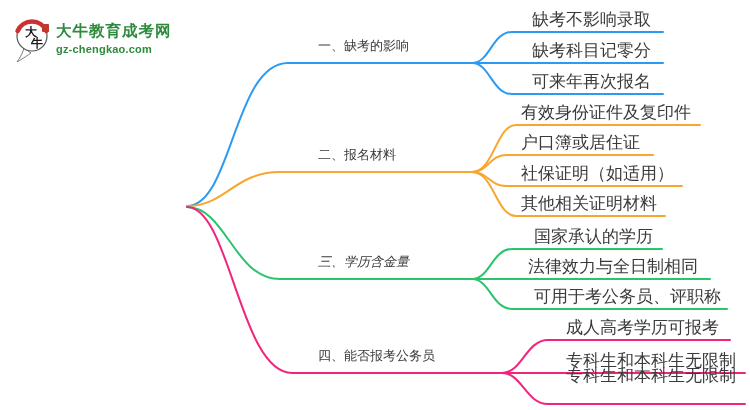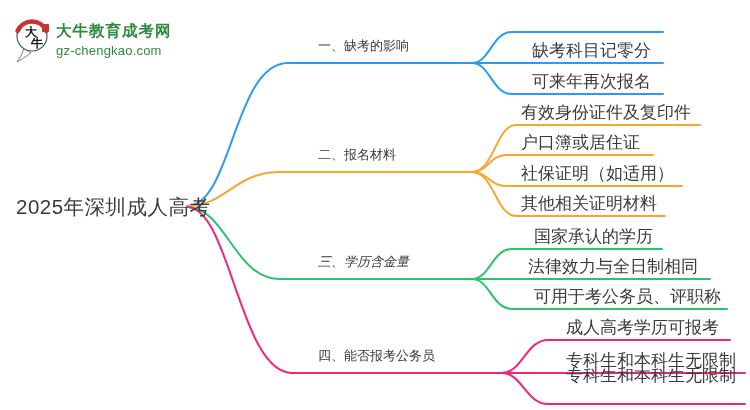--- a/index.html
+++ b/index.html
@@ -8,21 +8,21 @@
     background:#ffffff;
     font-family:"Liberation Sans","DejaVu Sans",sans-serif;
   }
   #stage{position:absolute;inset:0;width:750px;height:410px;}
   svg.lines{position:absolute;left:0;top:0;}
   .txt{position:absolute;white-space:nowrap;color:#3a3a3a;}
   .root-label{font-size:20.5px;letter-spacing:0.5px;}
   .branch-label{font-size:13px;}
   .child-label{font-size:17px;}
   .brand-name{font-size:15.5px;font-weight:700;letter-spacing:1px;}
-  .brand-domain{font-size:13px;font-weight:400;letter-spacing:0.2px;}
+  .brand-domain{font-size:11px;font-weight:700;letter-spacing:0.2px;}
   .badge-zi{font-weight:700;}
 </style>
 </head>
 <body>
 
 <div id="stage">
 
   <svg class="lines" width="750" height="410" viewBox="0 0 750 410" fill="none" stroke-width="2" stroke-linecap="round">
 
     <g>
@@ -61,27 +61,27 @@
       <circle cx="24" cy="26" r="15" fill="#ffffff" stroke="#555" stroke-width="1.2"></circle>
       <path d="M9.6,21 A15.7,15.7 0 0 1 38.4,21" fill="none" stroke="#cd3030" stroke-width="4.6" stroke-linecap="round"></path>
       <rect x="34" y="14" width="7" height="8" rx="1" fill="#c0392b"></rect>
       <text x="17" y="26" font-size="12" class="badge-zi" fill="#1a1a1a">大</text>
       <text x="23" y="37" font-size="12" class="badge-zi" fill="#1a1a1a">牛</text>
     </svg>
     <div class="txt brand-name" style="left:56px;top:21px;color:#2e8b3e;">大牛教育成考网</div>
     <div class="txt brand-domain" style="left:56px;top:43px;color:#2e8b3e;">gz-chengkao.com</div>
   </div>
 
-  <div class="txt root-label" style="left:16px;top:193px;">2025年深圳成人高考</div>
 
   <div class="txt branch-label" style="left:318px;top:37px;">一、缺考的影响</div>
   <div class="txt branch-label" style="left:318px;top:146px;">二、报名材料</div>
   <div class="txt branch-label" style="left:318px;top:253px;font-style:italic;">三、学历含金量</div>
   <div class="txt branch-label" style="left:318px;top:347px;">四、能否报考公务员</div>
 
+  <div class="txt child-label" style="left:532px;top:8px;">缺考不影响录取</div>
   <div class="txt child-label" style="left:532px;top:39px;">缺考科目记零分</div>
   <div class="txt child-label" style="left:532px;top:70px;">可来年再次报名</div>
 
   <div class="txt child-label" style="left:521px;top:101px;">有效身份证件及复印件</div>
   <div class="txt child-label" style="left:521px;top:131px;">户口簿或居住证</div>
   <div class="txt child-label" style="left:521px;top:162px;">社保证明（如适用）</div>
   <div class="txt child-label" style="left:521px;top:192px;">其他相关证明材料</div>
 
   <div class="txt child-label" style="left:534px;top:225px;">国家承认的学历</div>
   <div class="txt child-label" style="left:528px;top:255px;">法律效力与全日制相同</div>

